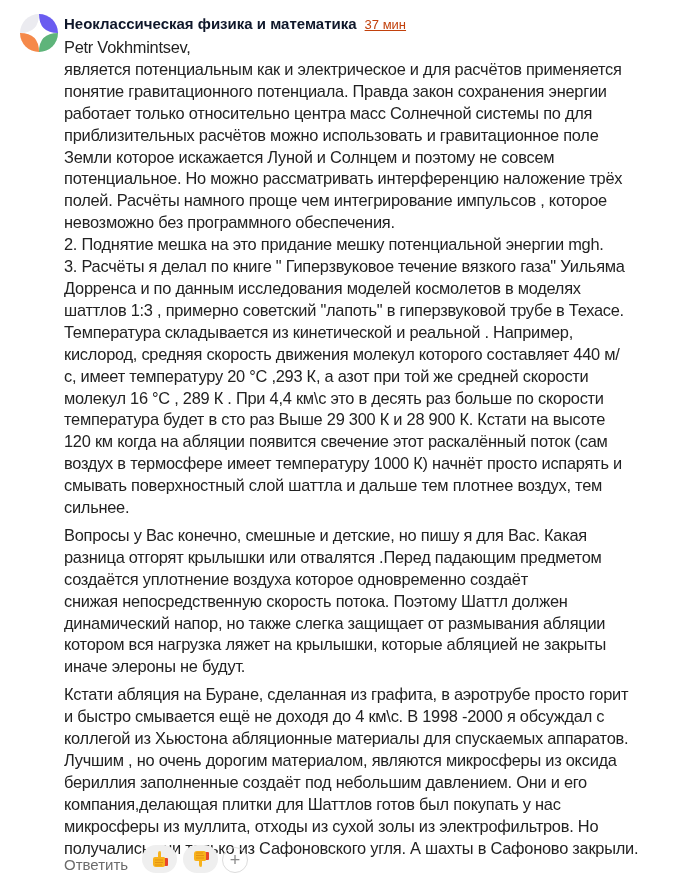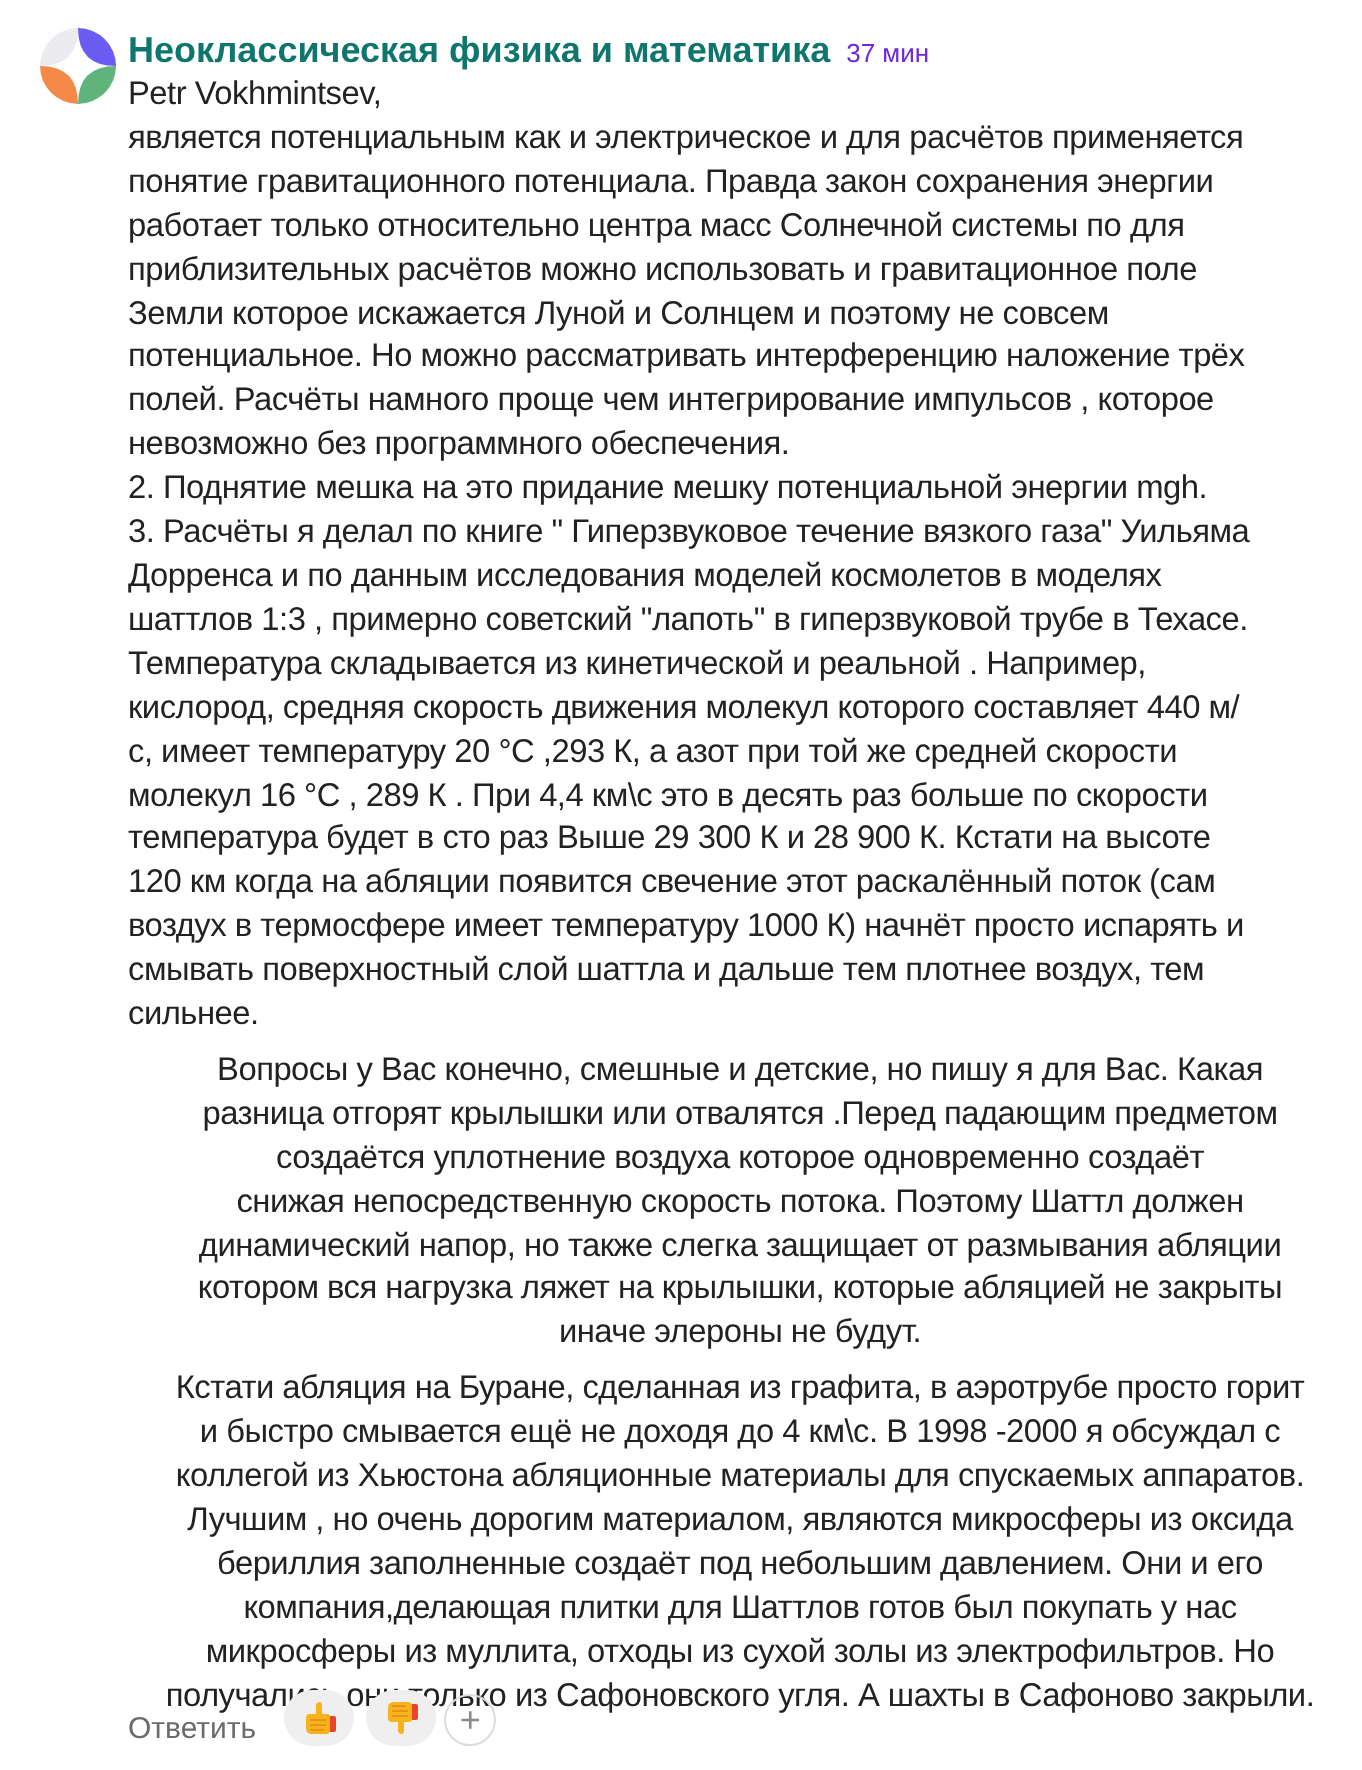--- a/index.html
+++ b/index.html
@@ -2,26 +2,26 @@
 <html><head>
 <meta charset="utf-8">
 <style>
   html, body { margin:0; padding:0; background:#ffffff; }
   body { width:681px; height:885px; overflow:hidden; position:relative;
          font-family:"Liberation Sans", "DejaVu Sans", sans-serif; color:#1f1f1f; }
   .comment { position:absolute; left:0; top:0; width:681px; }
   .avatar { position:absolute; left:20px; top:14px; width:38px; height:38px; border-radius:50%; overflow:hidden; }
   .avatar svg { display:block; }
   .header { position:absolute; left:64px; top:15px; height:22px; display:flex; align-items:baseline; white-space:nowrap; }
-  .author { font-weight:bold; font-size:18px; color:#0f766e; }
-  .time { font-size:13px; color:#6d28d9; margin-left:8px; }
+  .author { font-weight:bold; font-size:15px; color:#0f172a; }
+  .time { font-size:13px; color:#c2410c; margin-left:8px;text-decoration:underline; }
   .body { position:absolute; left:64px; top:37px; width:612px; font-size:16.4px; line-height:21.9px; color:#222; letter-spacing:-0.25px; }
   .line { display:block; white-space:nowrap; }
   .para { margin:0; }
-  .para + .para { margin-top:6px;text-align:center; }
+  .para + .para { margin-top:6px; }
   .actions { position:absolute; left:64px; top:845px; height:28px; display:flex; align-items:flex-end; }
   .reply { font-size:15px; color:#6b6b6b; margin-right:14px; cursor:pointer; }
   .react { width:35px; height:28px; border-radius:14px; background:#efefef; display:flex; align-items:center; justify-content:center; margin-right:6px; cursor:pointer; }
   .react svg { display:block; }
   .plus { width:26px; height:26px; border-radius:50%; border:1px solid #dcdcdc; box-sizing:border-box; display:flex; align-items:center; justify-content:center; color:#8a8a8a; font-size:18px; line-height:1; cursor:pointer; margin-left:-2px; }
 </style>
 </head>
 <body>
 
 <div class="comment">

